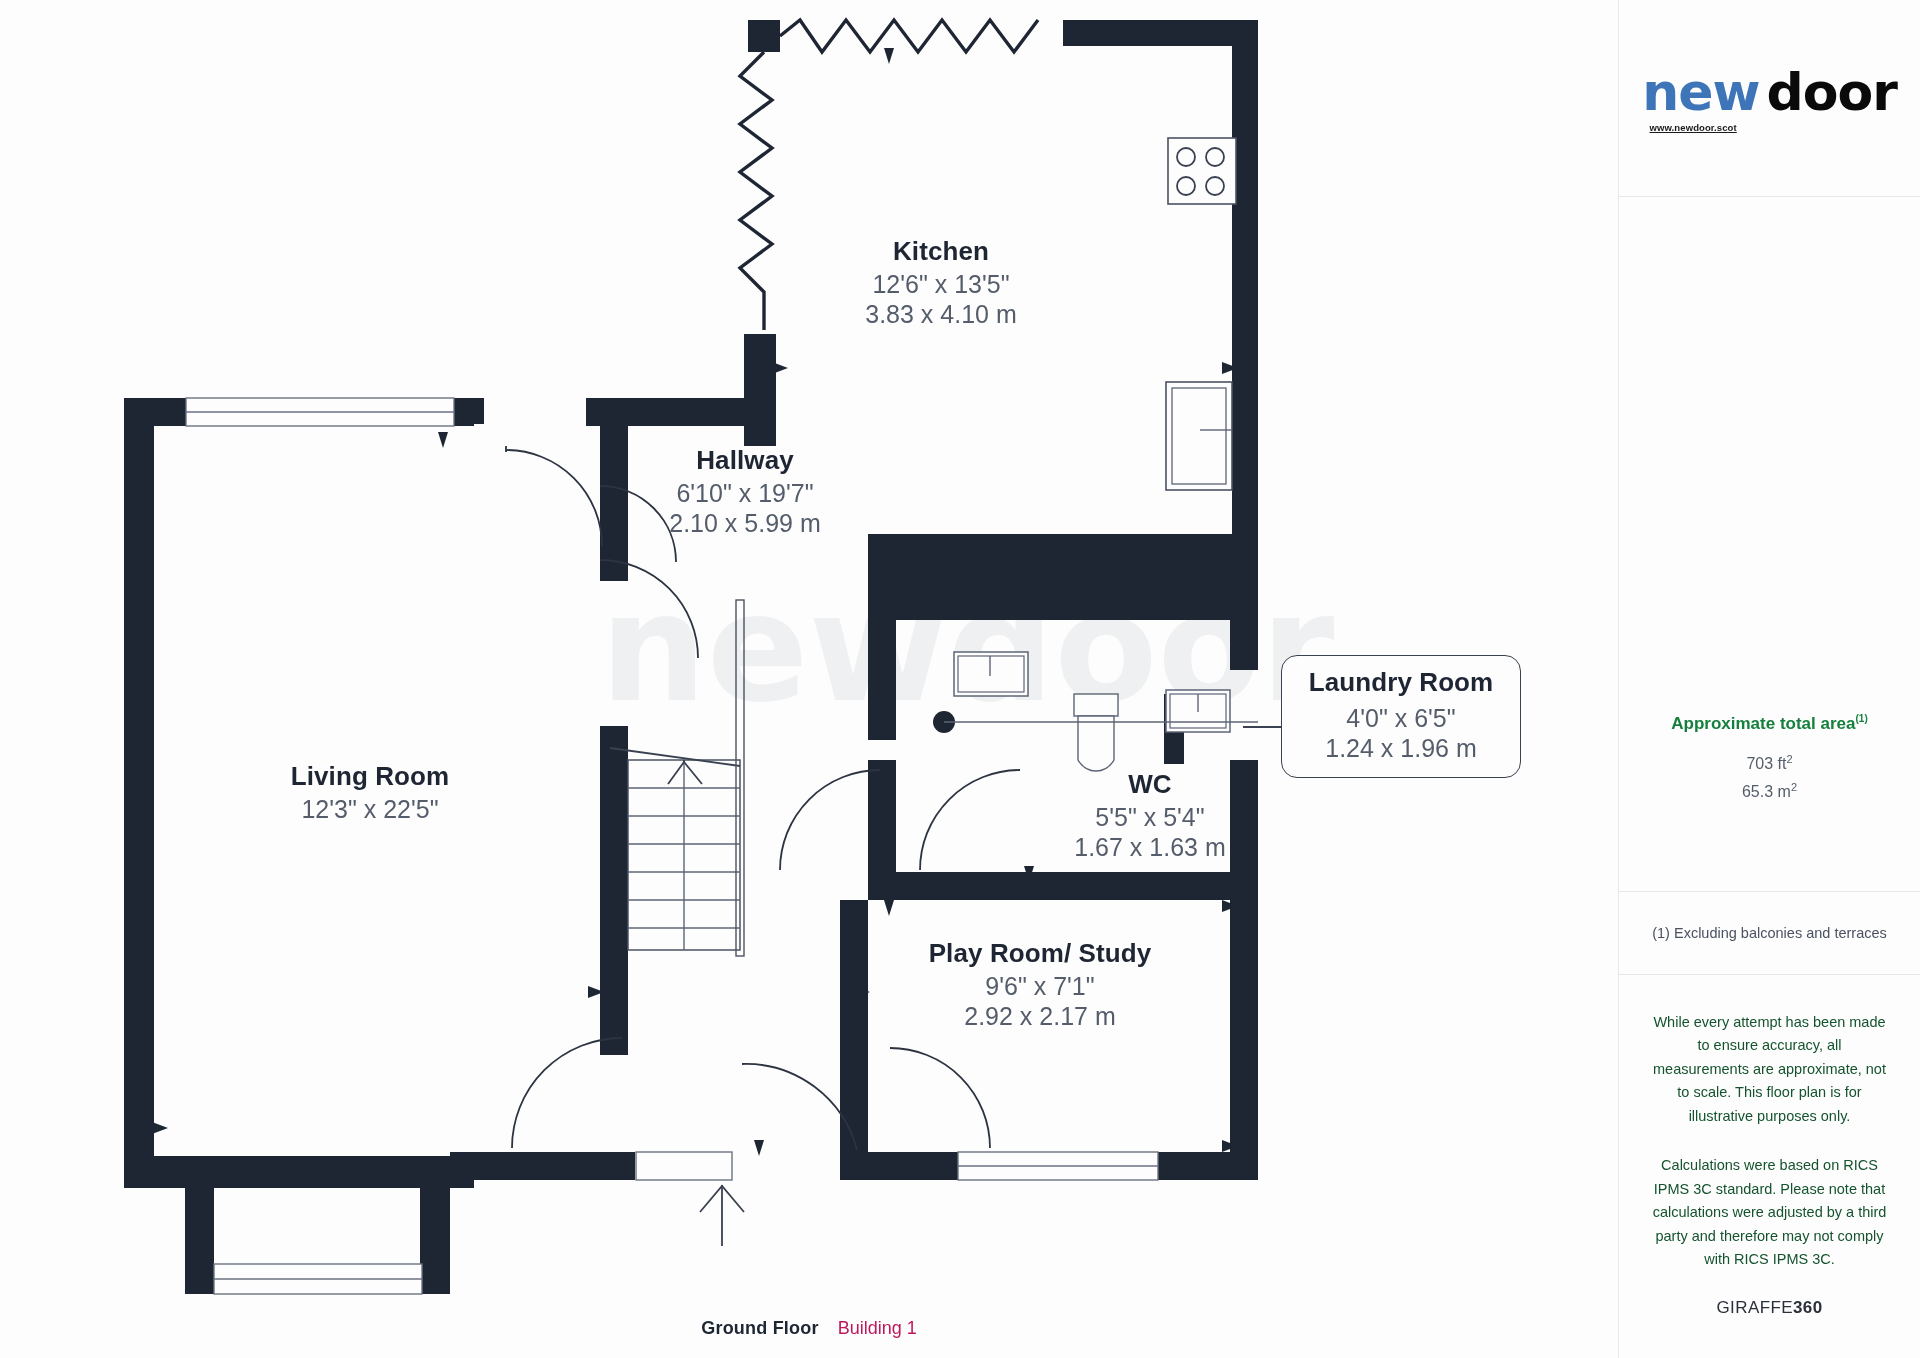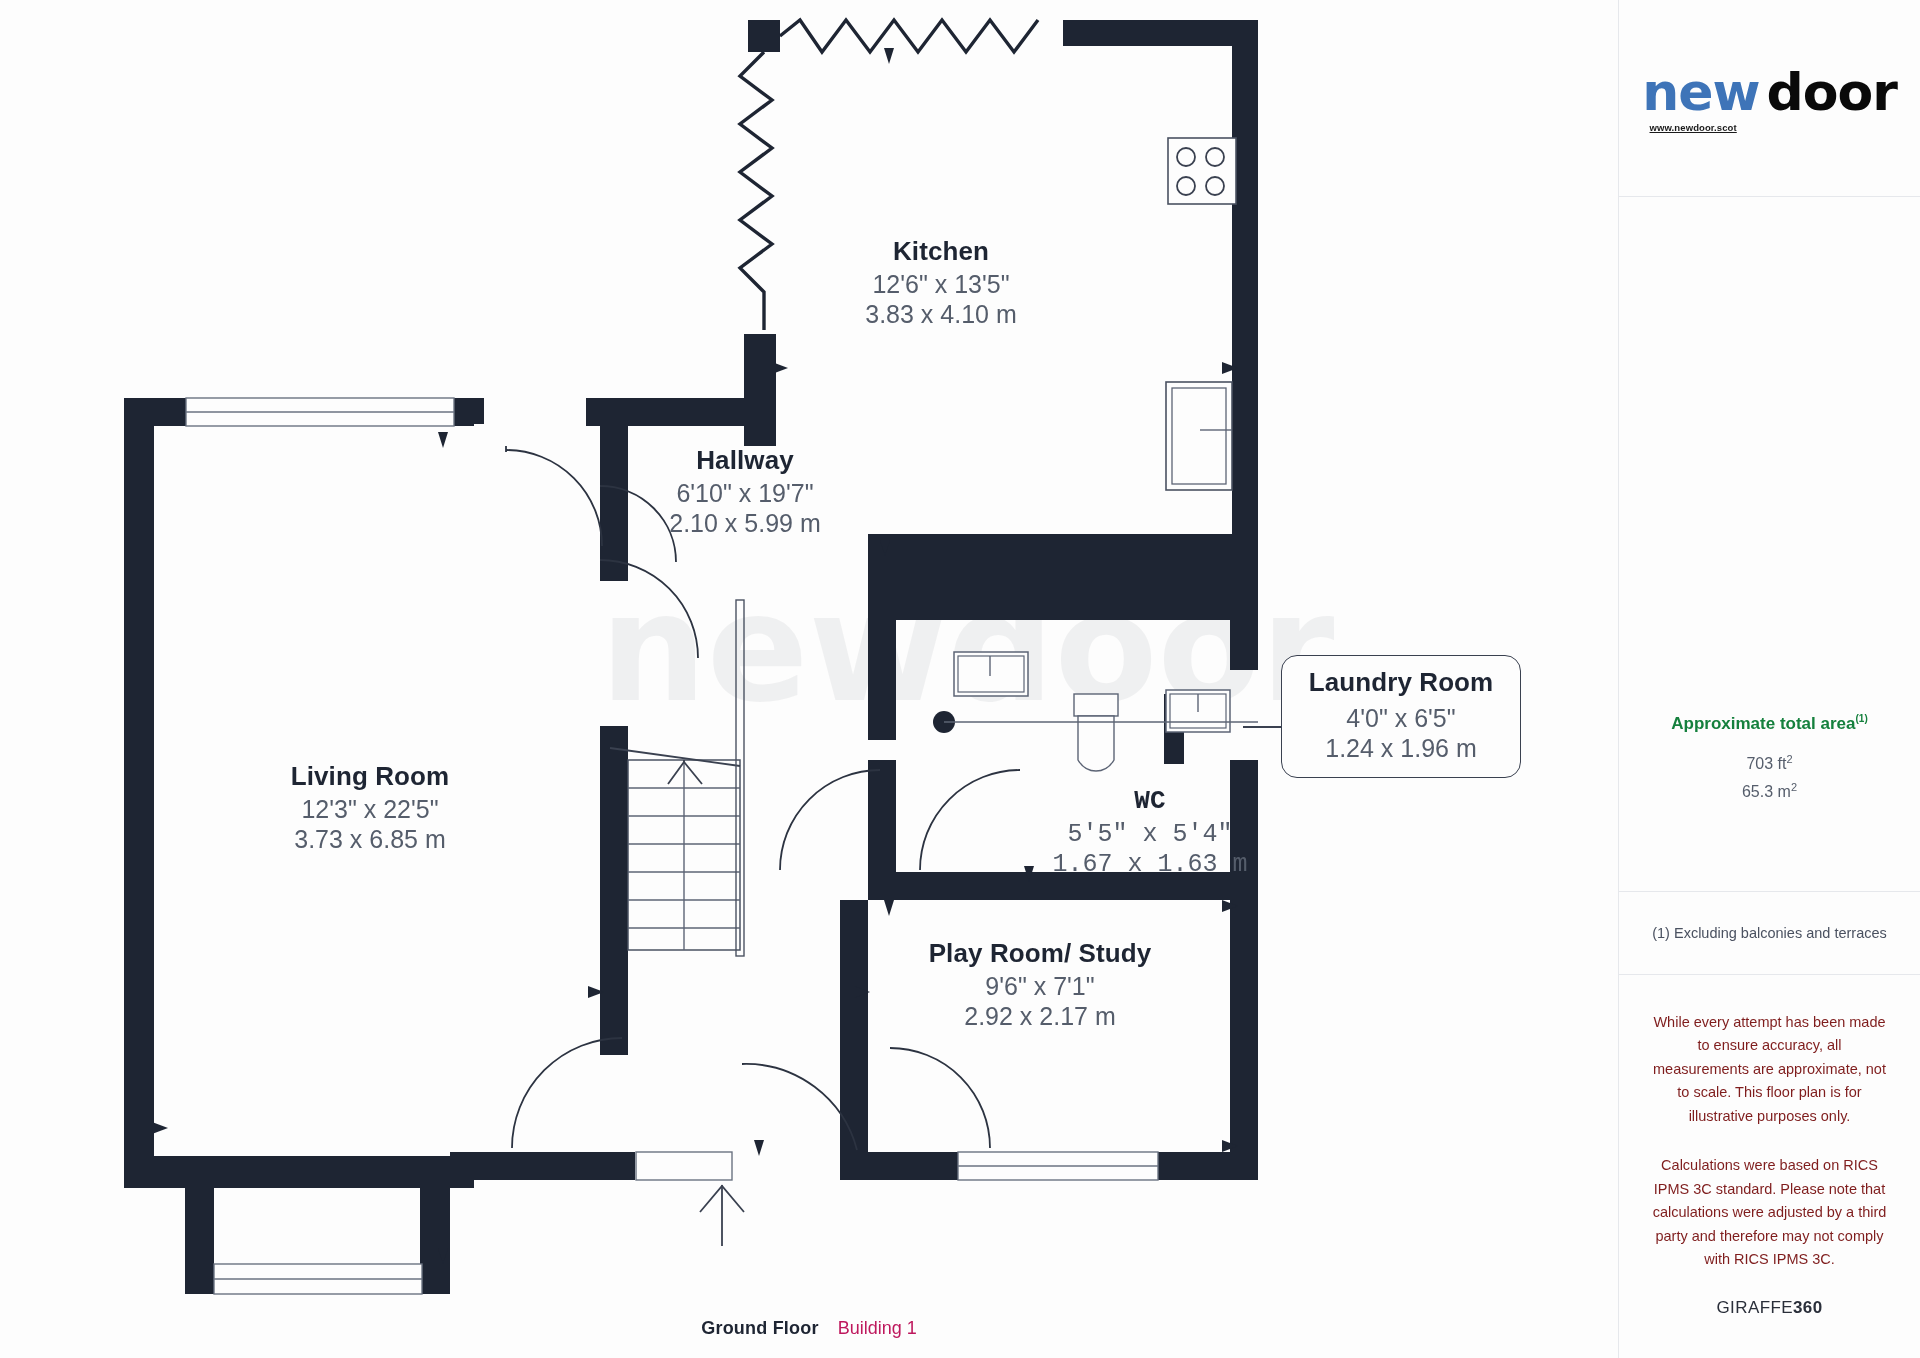--- a/index.html
+++ b/index.html
@@ -44,21 +44,21 @@
     font-size: 25px;
     font-weight: 400;
     color: #555d6b;
     display: block;
     line-height: 1.18;
   }
 
   .label-kitchen   { left: 816px; top: 238px; width: 250px; }
   .label-hallway   { left: 630px; top: 447px; width: 230px; }
   .label-living    { left: 150px; top: 763px; width: 440px; }
-  .label-wc        { left: 1000px; top: 788px; width: 300px; font-family: Liberation Mono, monospace; }
+  .label-wc        { left: 1000px; top: 771px; width: 300px; }
   .label-playroom  { left: 800px; top: 940px; width: 480px; }
 
   
   .label-boxed {
     position: absolute;
     left: 1281px; top: 655px;
     width: 240px;
     background: #fdfdfd;
     border: 1.6px solid #3a4150;
     border-radius: 16px;
@@ -155,21 +155,21 @@
     display: flex; align-items: center; justify-content: center;
     font-size: 14.5px; color: #4a5160;
     text-align: center; padding: 0 14px;
   }
   #note-body {
     padding: 36px 30px 0;
     text-align: center;
   }
   #note-body p {
     font-size: 14.5px;
-    color: #7f1d1d;
+    color: #14532d;
     line-height: 1.62;
     margin-bottom: 26px;
   }
   #giraffe {
     text-align: center;
     font-size: 17px;
     color: #2a2f3a;
     letter-spacing: .4px;
     margin-top: 6px;
   }
@@ -365,21 +365,20 @@
 
     <div class="room-label label-hallway">
       <span class="room-name">Hallway</span>
       <span class="room-dim">6'10" x 19'7"</span>
       <span class="room-dim">2.10 x 5.99 m</span>
     </div>
 
     <div class="room-label label-living">
       <span class="room-name">Living Room</span>
       <span class="room-dim">12'3" x 22'5"</span>
-      <span class="room-dim">3.73 x 6.85 m</span>
     </div>
 
     <div class="room-label label-wc">
       <span class="room-name">WC</span>
       <span class="room-dim">5'5" x 5'4"</span>
       <span class="room-dim">1.67 x 1.63 m</span>
     </div>
 
     <div class="room-label label-playroom">
       <span class="room-name">Play Room/ Study</span>

